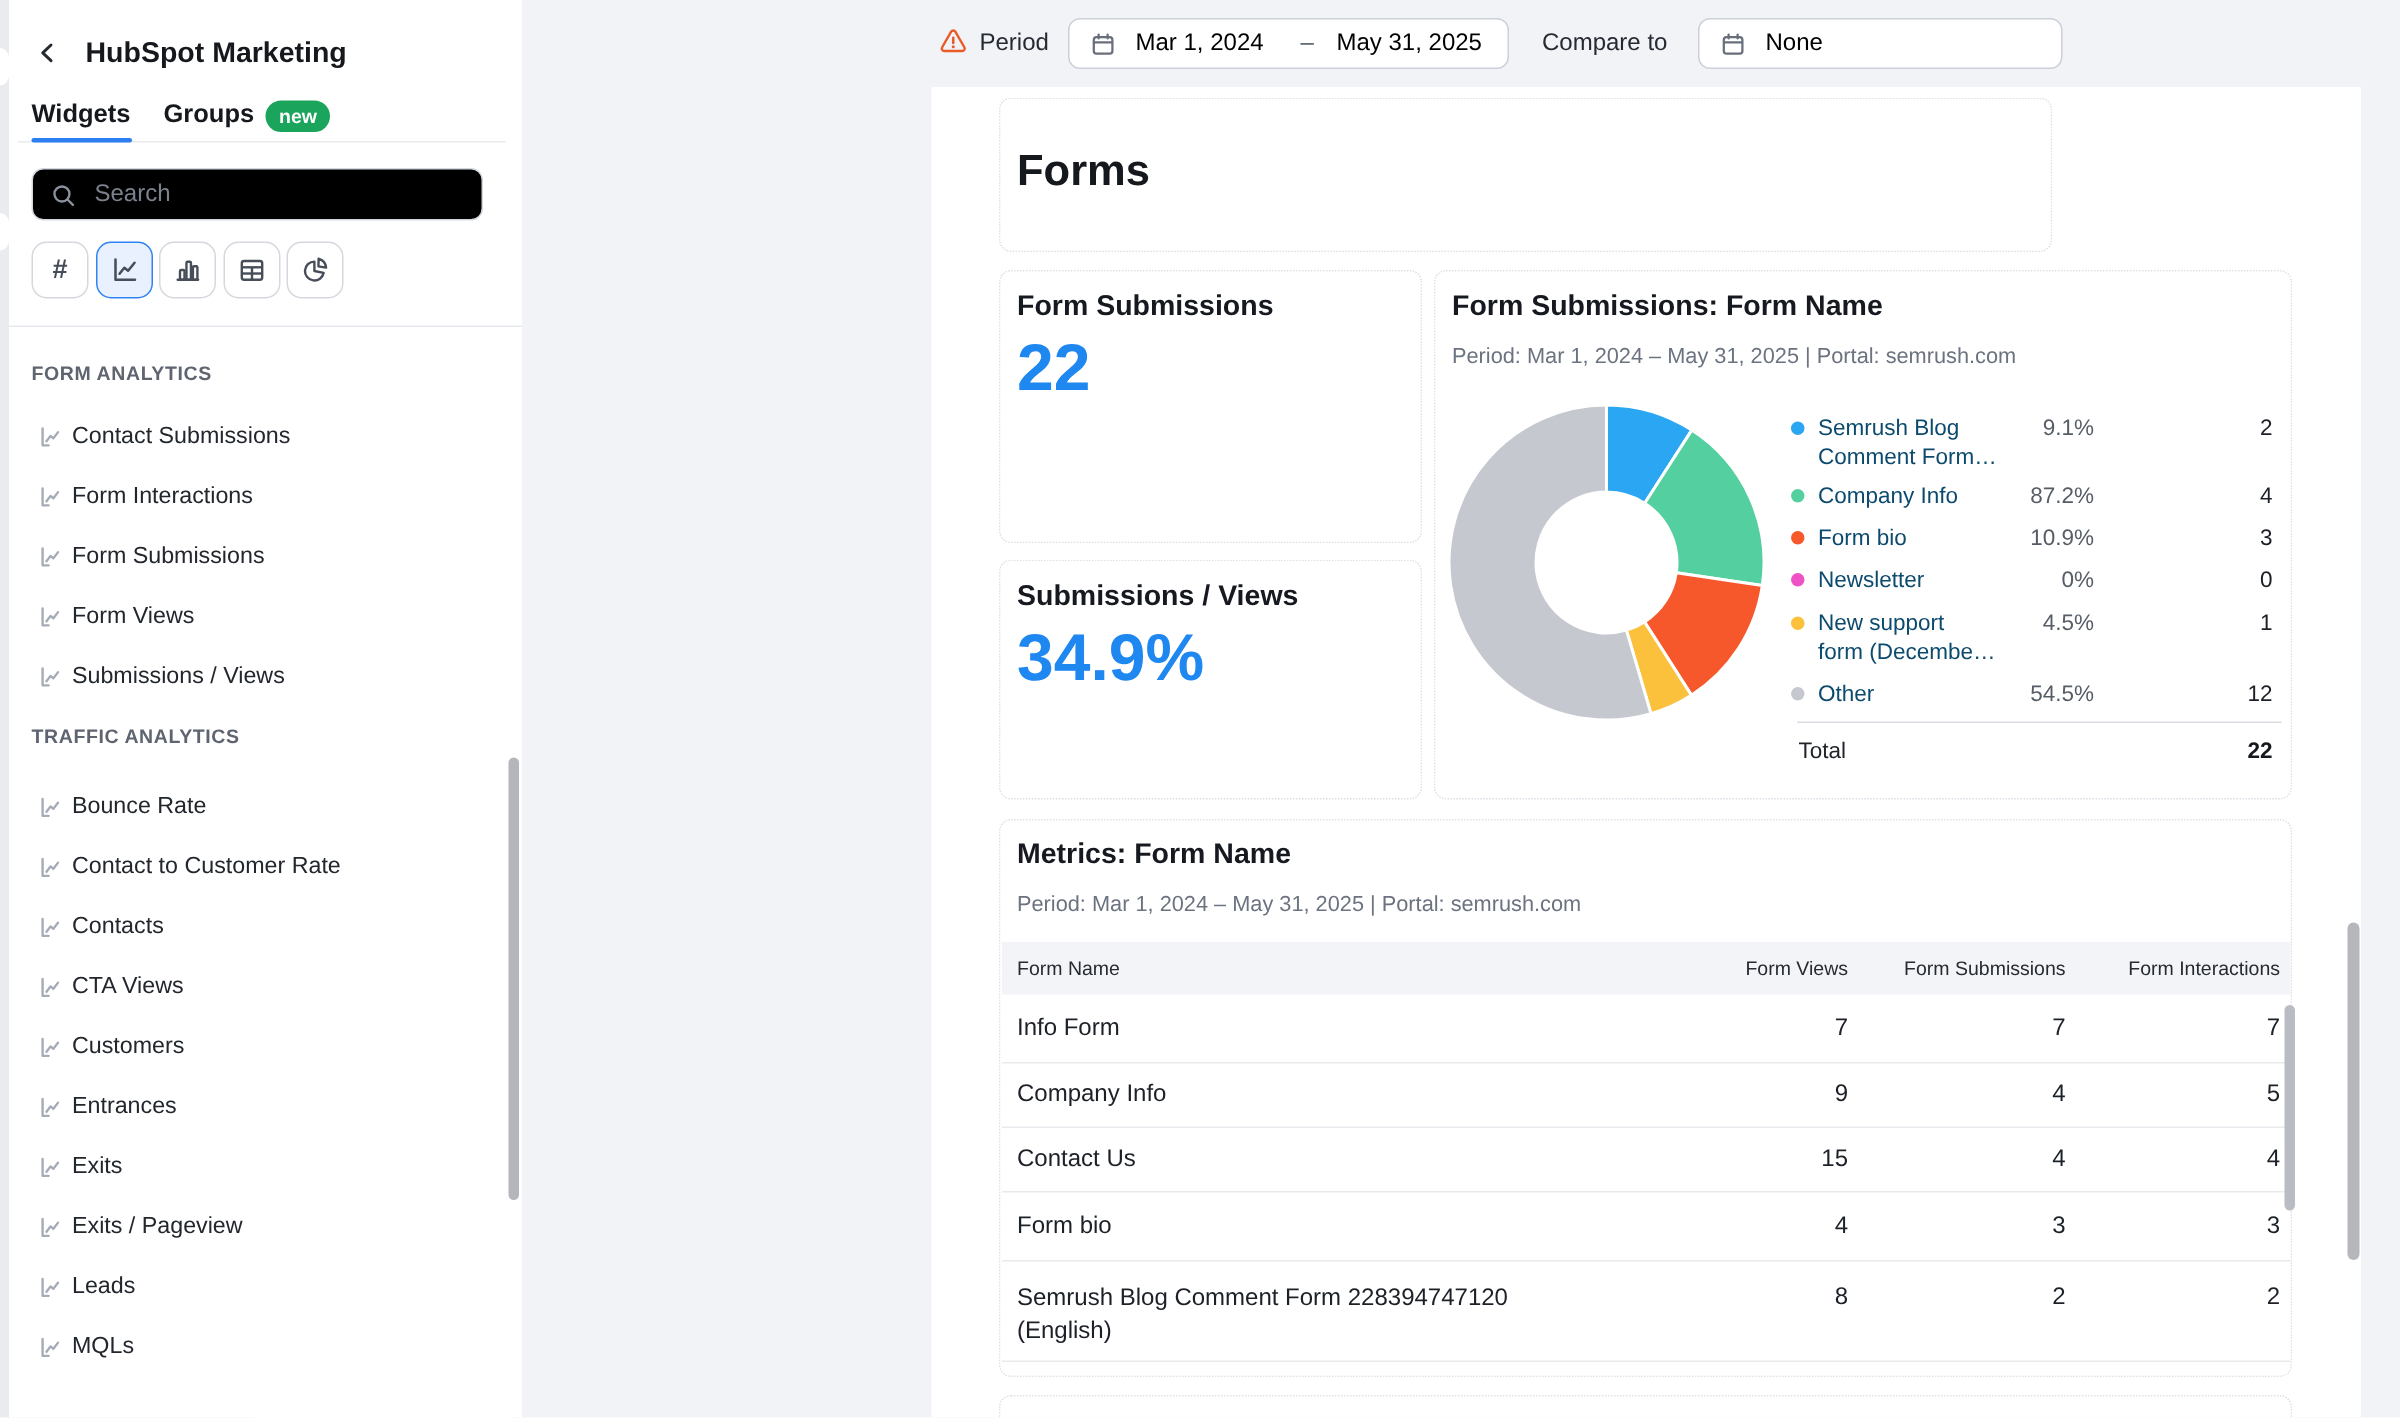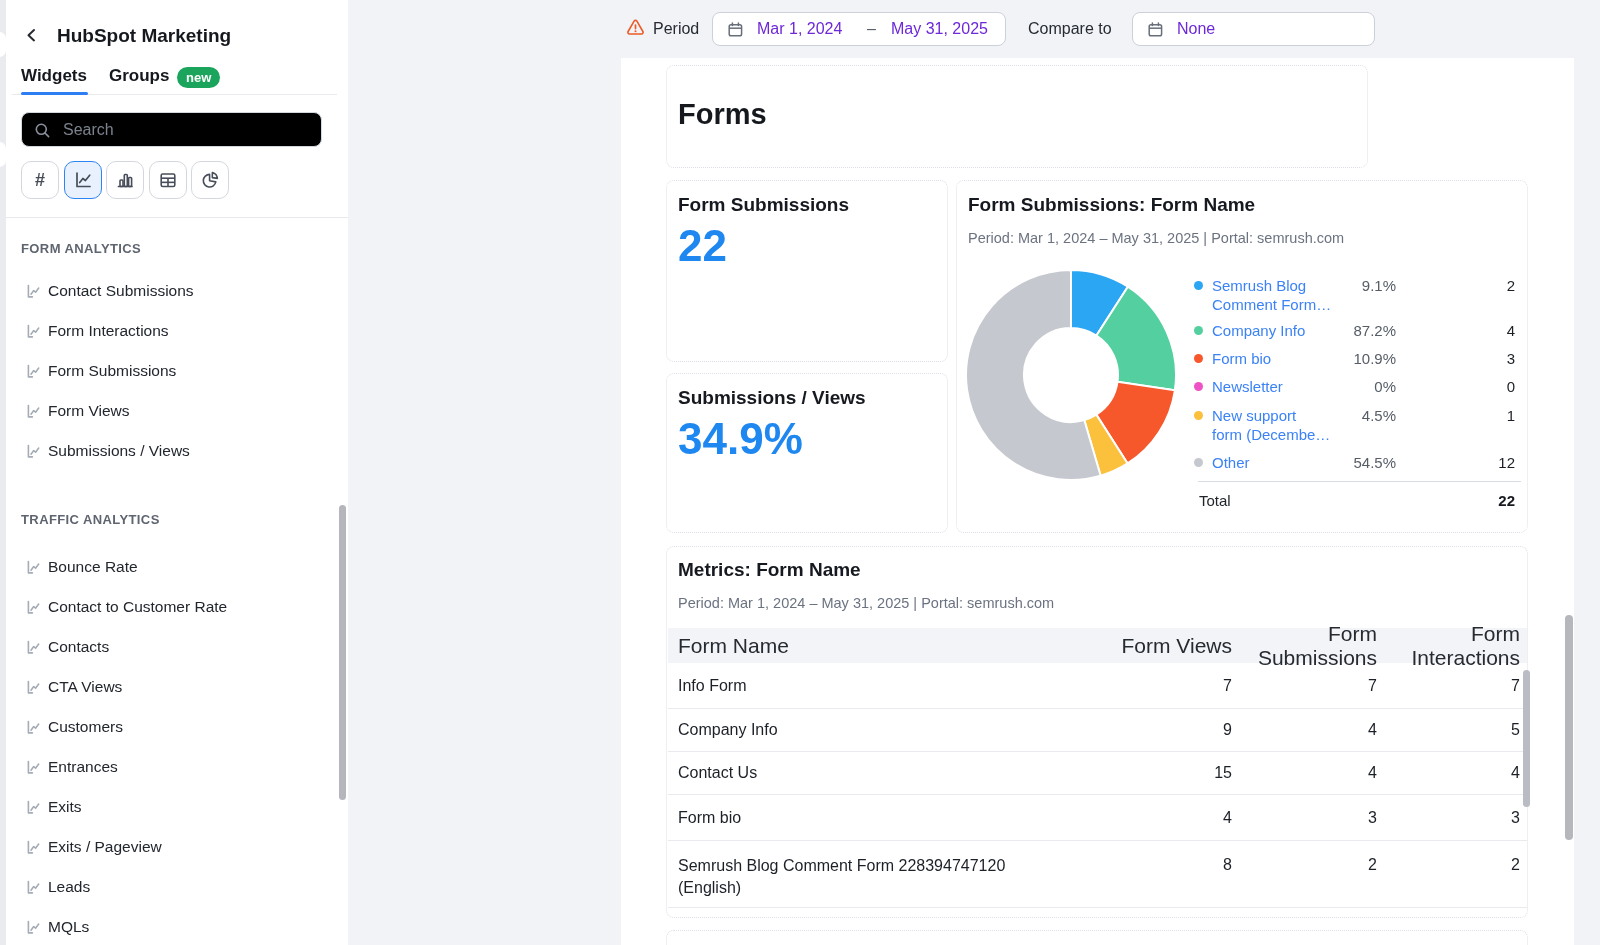--- a/index.html
+++ b/index.html
@@ -22,41 +22,41 @@
   .search-ph { position:absolute; left:41px; top:8px; font-size:16px; color:#7b828d; }
   .filters { position:absolute; left:21px; top:161px; }
   .fbtn { position:absolute; top:0; width:38px; height:38px; border:1px solid #d4d8de; border-radius:10px; background:#fff; }
   .fbtn.active { border:1.5px solid #2f84f3; background:#e8f1fd; }
   .fbtn svg, .fbtn span { position:absolute; left:50%; top:50%; transform:translate(-50%,-50%); }
   .fbtn .hash { font-size:18px; font-weight:600; color:#474e59; }
 
   .sb-body { position:absolute; left:0; top:219px; width:348px; bottom:0; overflow:hidden; }
   .sec-label { margin:0 0 0 21px; font-size:13px; font-weight:700; letter-spacing:.4px; color:#5f6570; height:16px; }
   .sec-label.first { margin-top:22px; }
-  .sec-label.second { margin-top:41px; }
+  .sec-label.second { margin-top:12px; }
   .sb-items { margin-top:14px; }
   .sb-items.second { margin-top:19px; }
   .sb-item { height:40px; display:flex; align-items:center; padding-left:25px; cursor:pointer; }
   .sb-item svg { flex:0 0 auto; margin-right:6px; }
   .sb-item .lbl { font-size:15.5px; color:#22262d; }
   .sb-scrollbar { position:absolute; left:339px; top:505px; width:7px; height:295px; background:#b4b6bb; border-radius:4px; z-index:5; }
 
   .left-strip { position:absolute; left:0; top:0; width:6px; height:945px; background:#e9ebef; z-index:6; }
   .notch { position:absolute; left:-7px; width:13px; background:#fff; border-radius:7px; }
 
   
   .topbar-label { position:absolute; top:20px; font-size:16px; color:#262b33; }
   .warning-icon { position:absolute; left:626px; top:18px; }
   .lbl-period { left:653px; }
   .lbl-compare { left:1028px; }
   .datebox { position:absolute; top:12px; height:34px; background:#fff; border:1px solid #ccd0d8; border-radius:8px; }
   .datebox .cal { position:absolute; left:14px; top:8px; }
   .db-period { left:712px; width:294px; }
   .db-compare { left:1132px; width:243px; }
-  .db-text { position:absolute; top:7px; font-size:16px; color:#6d28d9; }
+  .db-text { position:absolute; top:7px; font-size:16px; color:#000000; }
   .db-start { left:44px; }
   .db-dash { left:154px; color:#555b64; }
   .db-end { left:178px; }
   .db-none { left:44px; }
 
   
   .canvas { position:absolute; left:621px; top:58px; width:953px; height:887px; background:#fff; }
   .card { position:absolute; background:#fff; border:1px dotted #dcdfe6; border-radius:8px; }
   .card-title { position:absolute; left:11px; font-size:19px; font-weight:700; color:#16191f; }
   .card-sub { position:absolute; left:11px; font-size:14.5px; color:#6c7380; }
@@ -67,33 +67,33 @@
   .card-kpi1 { left:45px; top:122px; width:282px; height:182px; }
   .card-kpi2 { left:45px; top:315px; width:282px; height:160px; }
   .kpi-title { top:13px; }
   .kpi-value { position:absolute; left:11px; top:40px; font-size:44px; font-weight:700; color:#1e87f0; }
 
   .card-donut { left:335px; top:122px; width:572px; height:353px; }
   .donut-title { top:13px; }
   .donut-sub { top:49px; }
   .legend-row { position:absolute; line-height:19px; font-size:15px; }
   .legend-dot { position:absolute; left:237px; width:9px; height:9px; border-radius:50%; top:5px; }
-  .legend-lbl { position:absolute; left:255px; width:165px; color:#3b82f6; }
+  .legend-lbl { position:absolute; left:255px; width:165px; color:#0c4a6e; }
   .legend-pct { position:absolute; left:340px; width:99px; text-align:right; color:#565d66; }
   .legend-val { position:absolute; left:464px; width:94px; text-align:right; color:#1c2026; }
   .legend-div { position:absolute; left:241px; top:300px; width:323px; height:1px; background:#d9dce2; }
   .total-row { position:absolute; top:310px; font-size:15px; line-height:20px; }
   .total-lbl { position:absolute; left:242px; color:#21252b; }
   .total-val { position:absolute; left:464px; width:94px; text-align:right; font-weight:700; color:#15181d; }
 
   .card-metrics { left:45px; top:488px; width:862px; height:372px; }
   .metrics-title { top:12px; }
   .metrics-sub { top:48px; }
   .mtable { position:absolute; left:1px; top:81px; width:859px; }
-  .mt-header { height:35px; background:#f3f4f8; display:flex; align-items:center; font-size:21px; color:#262a31; }
+  .mt-header { height:35px; background:#f3f4f8; display:flex; align-items:center; font-size:13px; color:#262a31; }
   .mt-row { display:flex; align-items:center; font-size:16px; color:#1c2027; border-bottom:1px solid #e8eaee; }
   .c-name { padding-left:10px; width:424px; }
   .c-name .inner { display:inline-block; max-width:360px; line-height:22px; }
   .c-num { text-align:right; }
   .c-v { width:140px; }
   .c-s { width:145px; }
   .c-i { width:143px; }
   .mt-scroll { position:absolute; left:856px; top:123px; width:7px; height:137px; background:#b9bcc3; border-radius:4px; }
 
   .card-next { left:45px; top:872px; width:862px; height:40px; border-bottom:none; border-bottom-left-radius:0; border-bottom-right-radius:0; }

